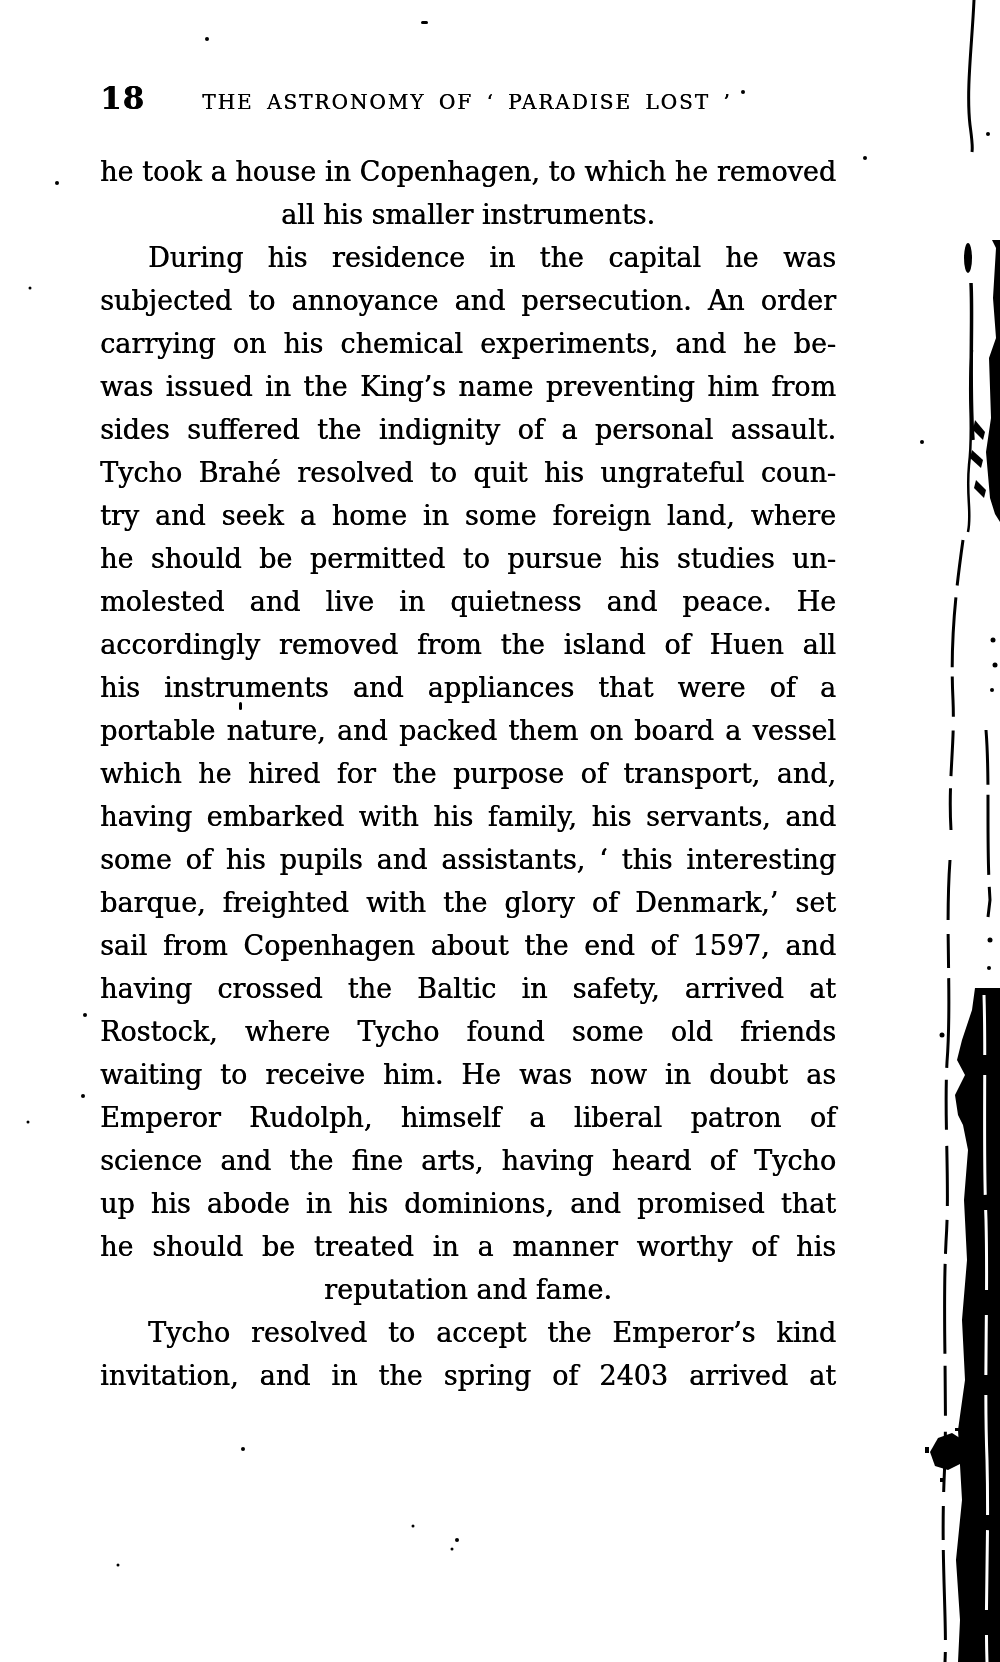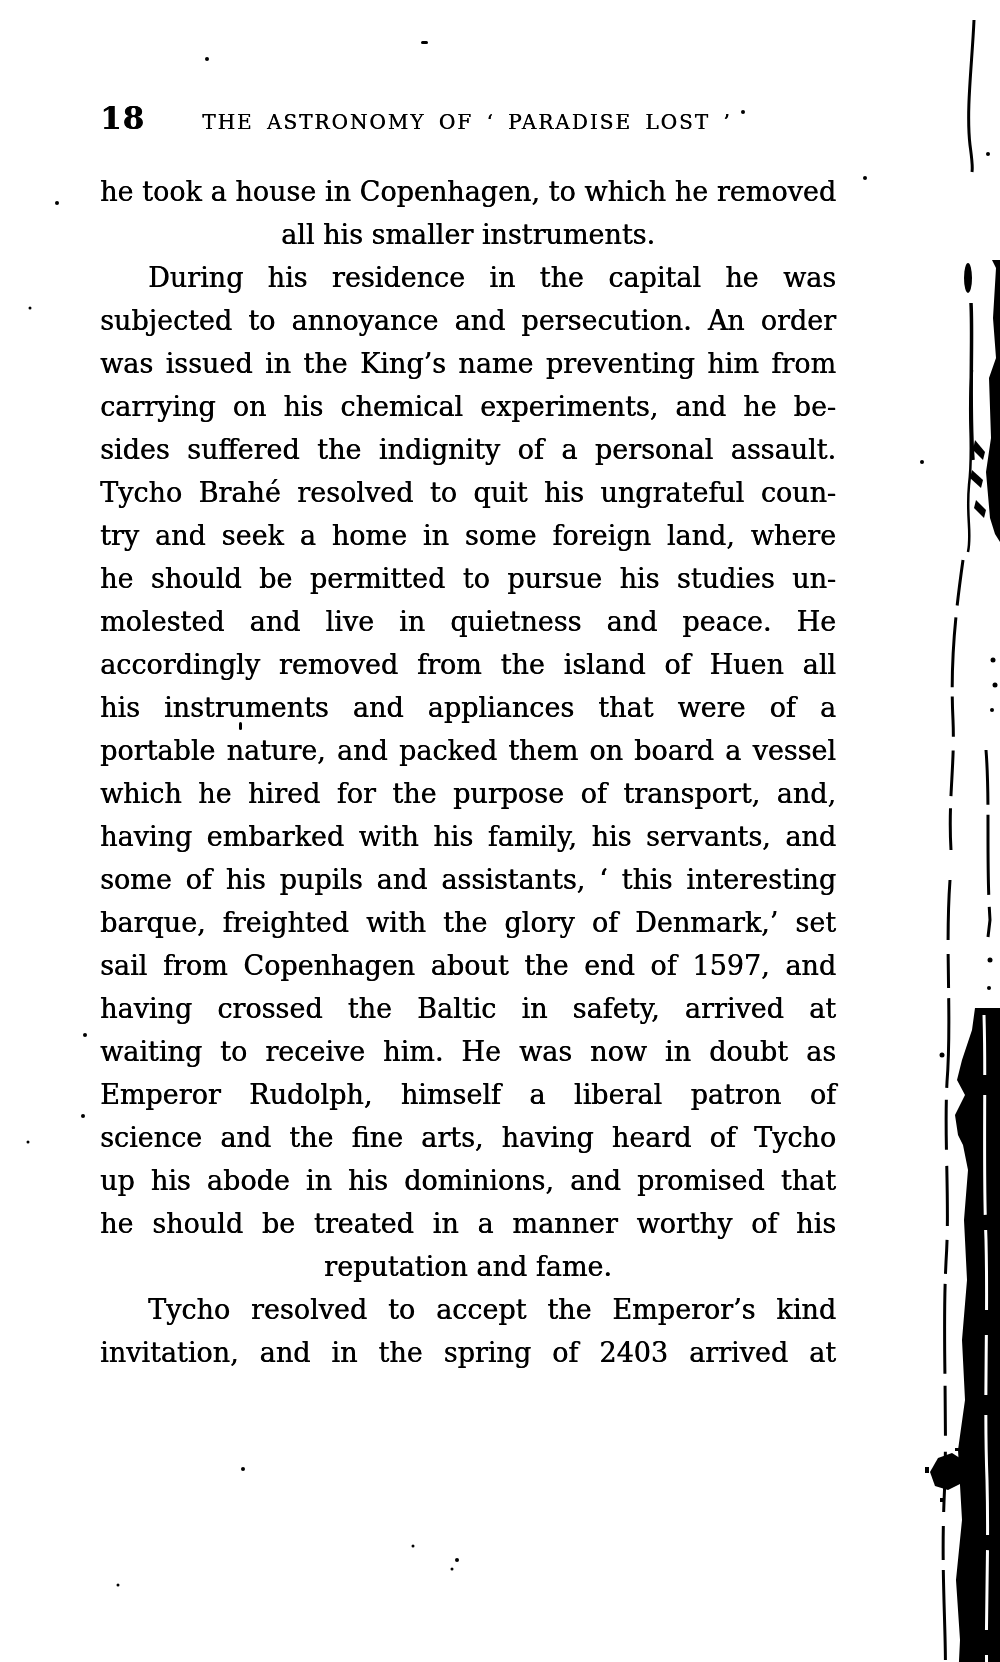--- a/index.html
+++ b/index.html
@@ -4,21 +4,21 @@
 <style>
   html,body{margin:0;padding:0;}
   body{
     width:1000px;height:1662px;
     background:#ffffff;
     position:relative;
     overflow:hidden;
     font-family:"DejaVu Serif","Liberation Serif",serif;
     color:#000;
   }
-  .scan-page{position:absolute;inset:0;margin-top:20px;}
+  .scan-page{position:absolute;inset:0;}
   
   .header{
     position:absolute;left:100px;top:80px;width:740px;
     display:flex;align-items:baseline;
   }
   .pageno{
     font-size:31px;font-weight:bold;letter-spacing:1px;
     text-shadow:0.5px 0 0 currentColor;
   }
   .running-title{
@@ -52,36 +52,37 @@
   <div class="header">
     <span class="pageno">18</span>
     <span class="running-title">THE ASTRONOMY OF ‘ PARADISE LOST ’</span>
   </div>
 
   <div class="textblock">
       <div class="line just">he took a house in Copenhagen, to which he removed</div>
       <div class="line">all his smaller instruments.</div>
       <div class="line just ind">During his residence in the capital he was</div>
       <div class="line just">subjected to annoyance and persecution.  An order</div>
+      <div class="line just">carrying on his chemical experiments, and he be-</div>
       <div class="line just">was issued in the King’s name preventing him from</div>
-      <div class="line just">carrying on his chemical experiments, and he be-</div>
       <div class="line just">sides suffered the indignity of a personal assault.</div>
       <div class="line just">Tycho Brahé resolved to quit his ungrateful coun-</div>
       <div class="line just">try and seek a home in some foreign land, where</div>
       <div class="line just">he should be permitted to pursue his studies un-</div>
       <div class="line just">molested and live in quietness and peace.  He</div>
       <div class="line just">accordingly removed from the island of Huen all</div>
       <div class="line just">his instruments and appliances that were of a</div>
       <div class="line just">portable nature, and packed them on board a vessel</div>
       <div class="line just">which he hired for the purpose of transport, and,</div>
       <div class="line just">having embarked with his family, his servants, and</div>
       <div class="line just">some of his pupils and assistants, ‘ this interesting</div>
       <div class="line just">barque, freighted with the glory of Denmark,’ set</div>
       <div class="line just">sail from Copenhagen about the end of 1597, and</div>
       <div class="line just">having crossed the Baltic in safety, arrived at</div>
+      <div class="line just">Rostock, where Tycho found some old friends</div>
       <div class="line just">waiting to receive him.  He was now in doubt as</div>
       <div class="line just">Emperor Rudolph, himself a liberal patron of</div>
       <div class="line just">science and the fine arts, having heard of Tycho</div>
       <div class="line just">up his abode in his dominions, and promised that</div>
       <div class="line just">he should be treated in a manner worthy of his</div>
       <div class="line">reputation and fame.</div>
       <div class="line just ind">Tycho resolved to accept the Emperor’s kind</div>
       <div class="line just">invitation, and in the spring of 2403 arrived at</div>
     </div>
 

